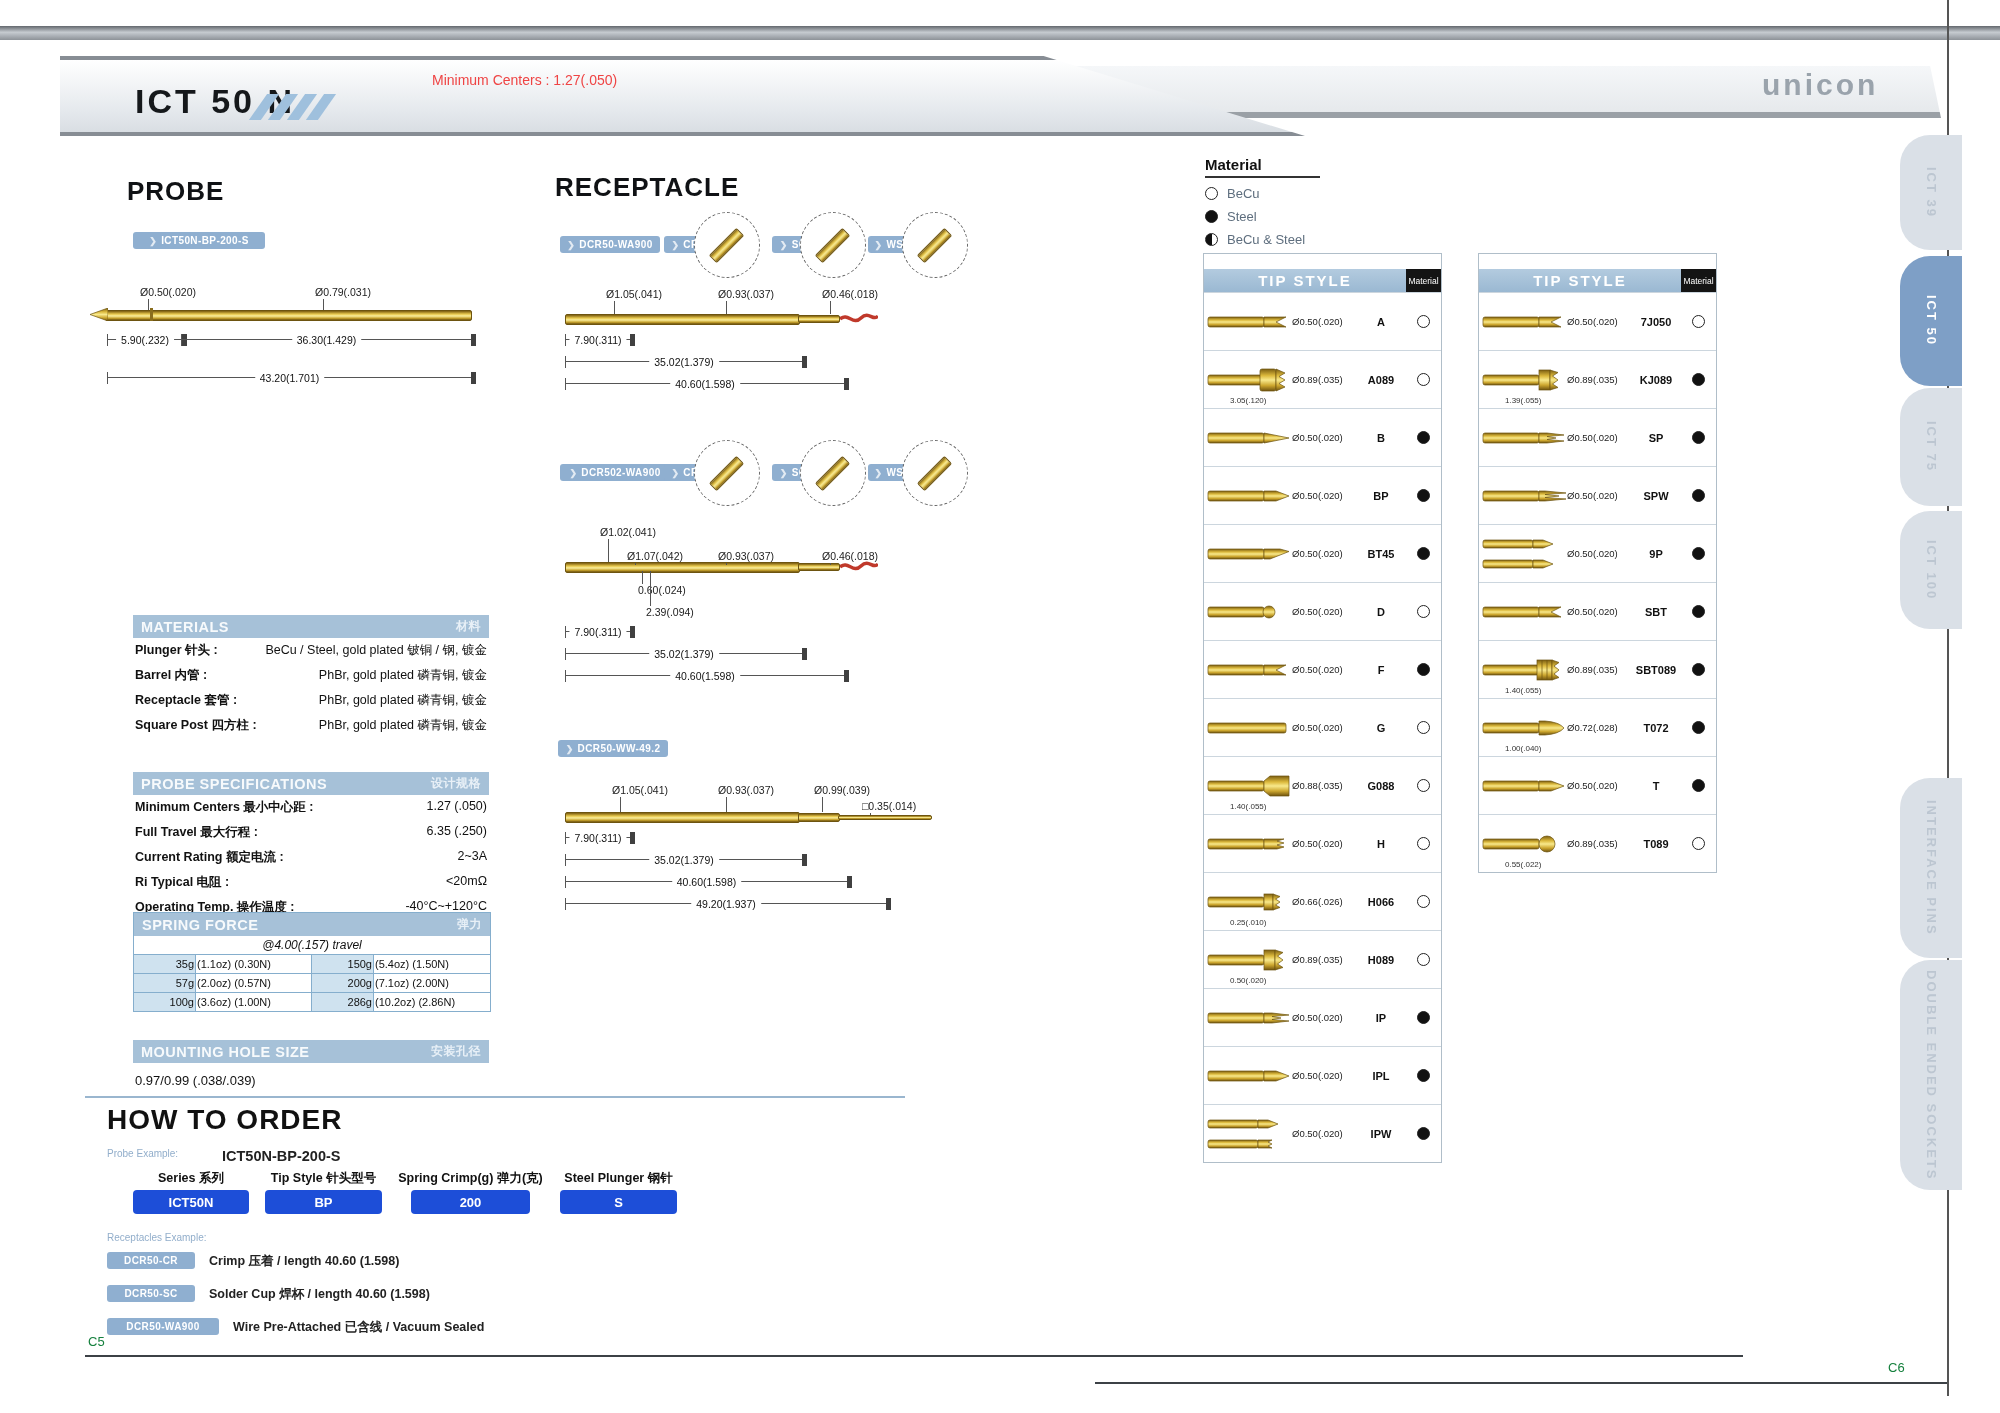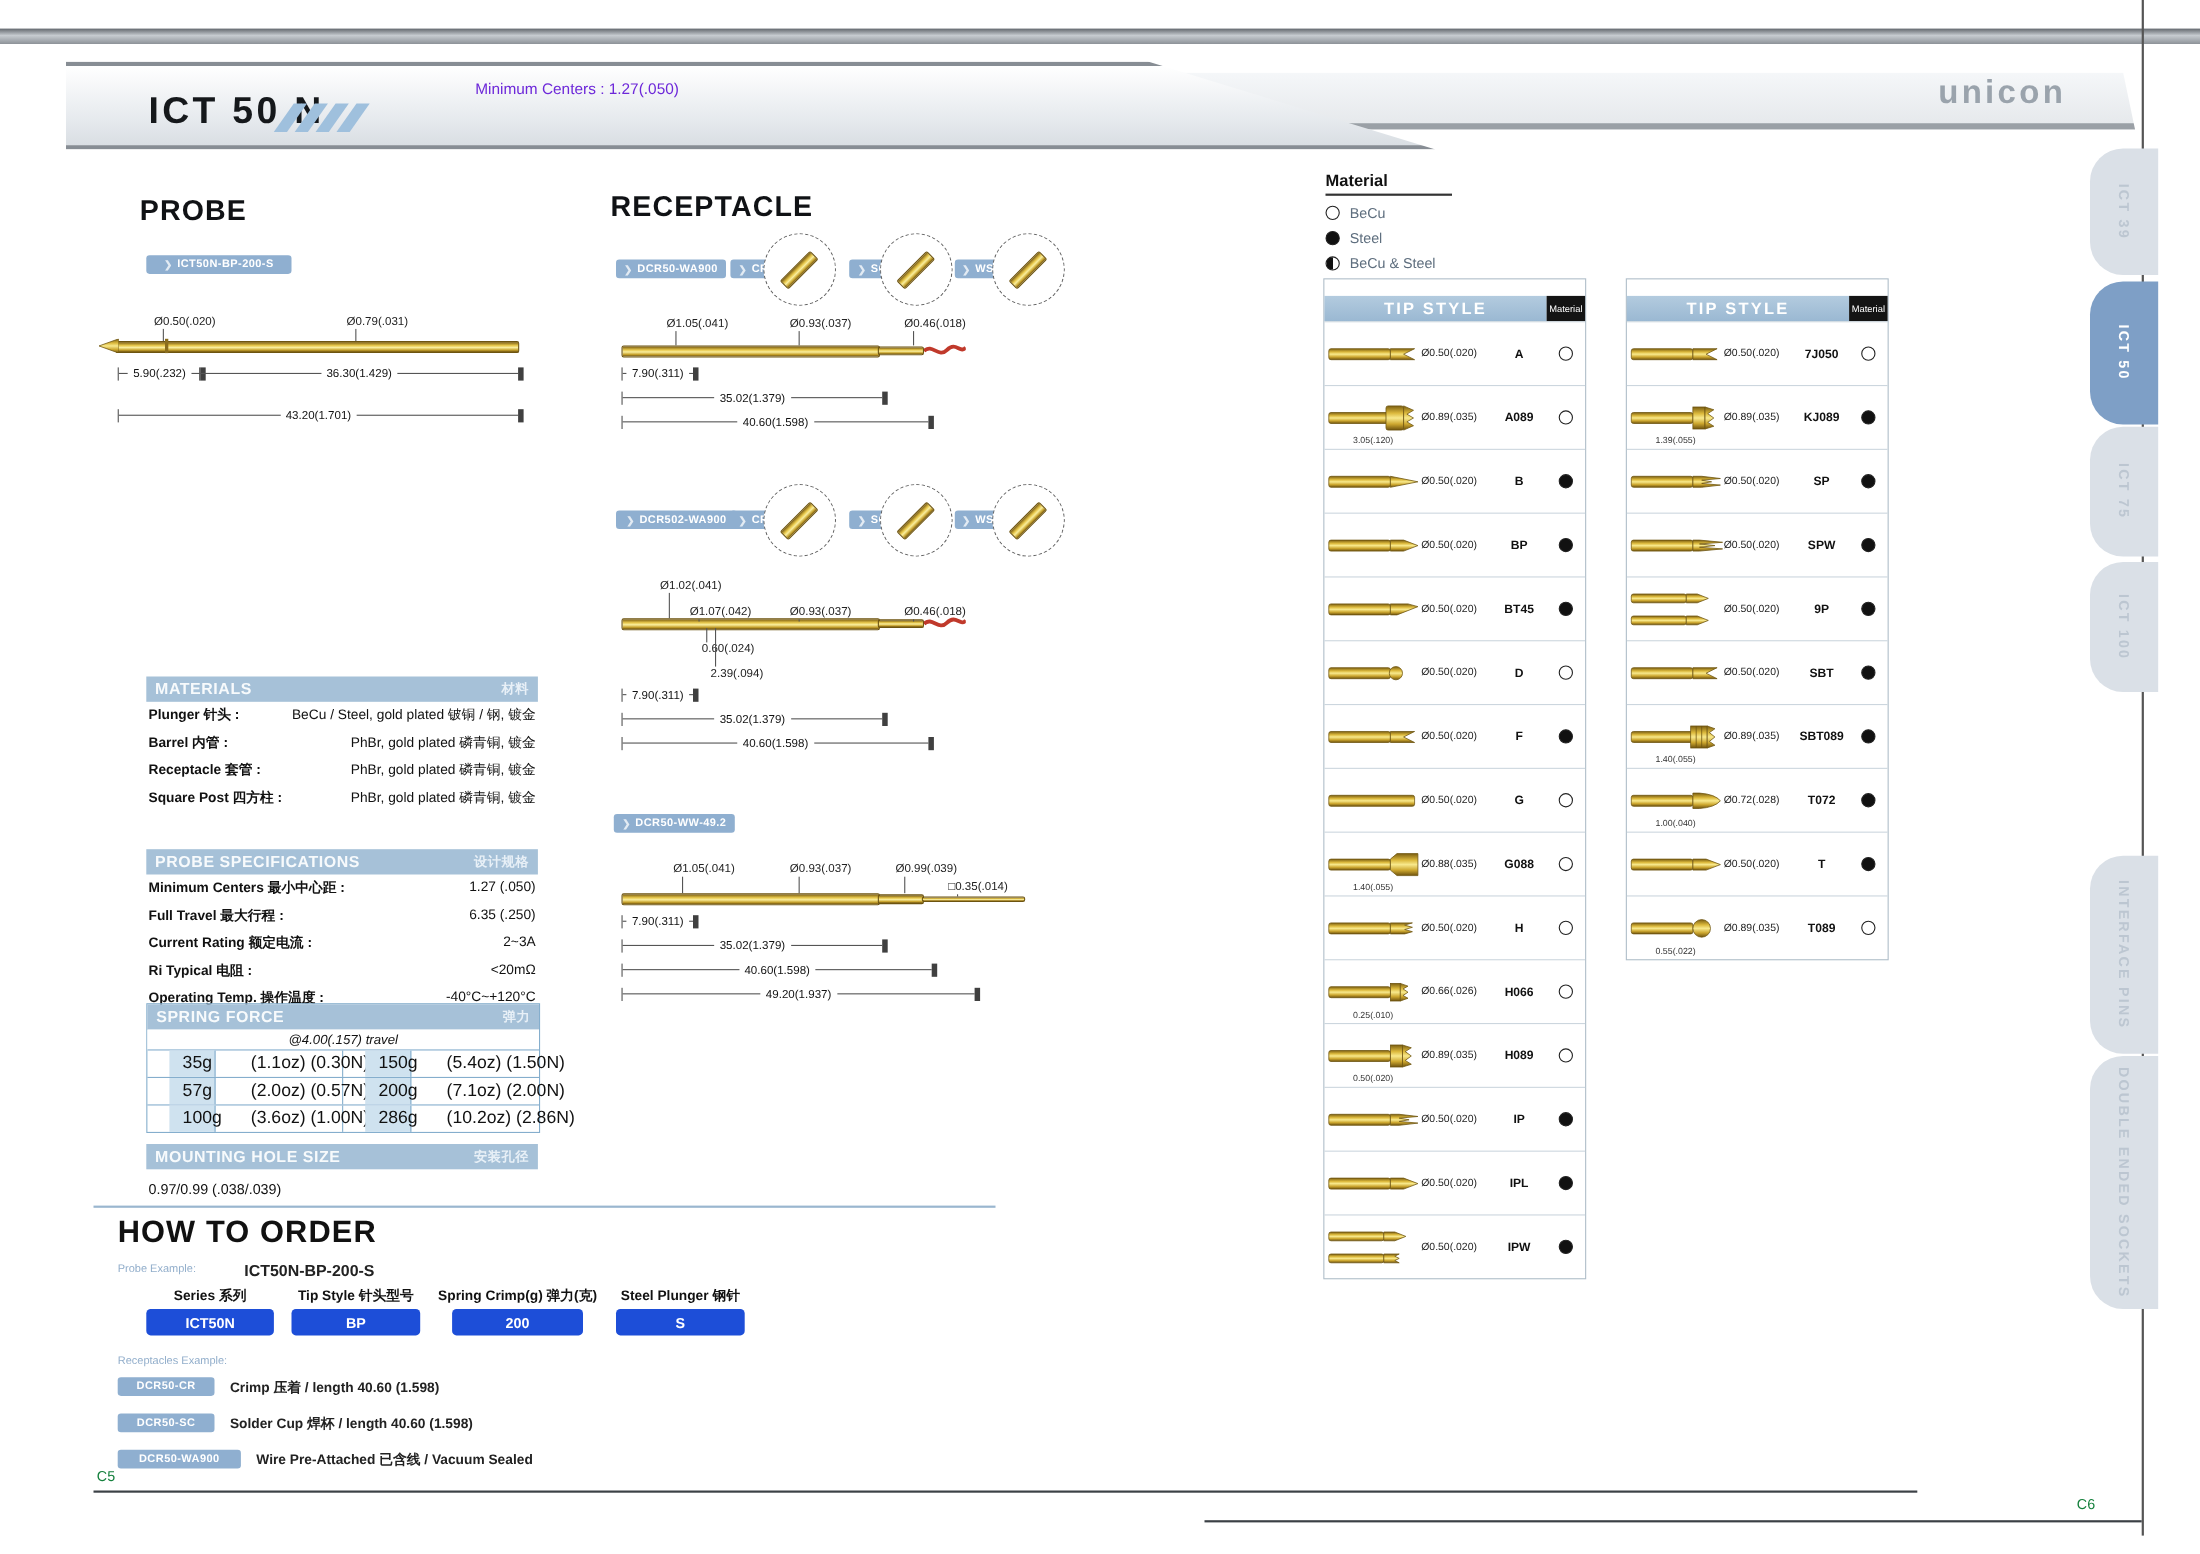--- a/index.html
+++ b/index.html
@@ -6,21 +6,21 @@
   .page{position:relative;width:2000px;height:1413px;background:#fff;overflow:hidden;
         font-family:"Liberation Sans",sans-serif;color:#111;}
   .abs{position:absolute;}
   
   .topbar{position:absolute;left:0;top:26px;width:2000px;height:14px;
           background:linear-gradient(180deg,#63686e,#c6cbd0 45%,#8d9298);}
   .header-strip{position:absolute;left:385px;top:66px;width:1556px;height:46px;
           background:linear-gradient(180deg,#f5f7f9,#e6e9ec);
           border-bottom:6px solid #9aa0a6;
           clip-path:polygon(1.6% 0,99.3% 0,100% 100%,0 100%);}
-  .min-centers{position:absolute;left:432px;top:72px;font-size:14px;color:#6d28d9;}
+  .min-centers{position:absolute;left:432px;top:72px;font-size:14px;color:#ef4444;}
   .brand{position:absolute;left:1762px;top:68px;font-size:30px;font-weight:bold;
          color:#9aa3ac;letter-spacing:3px;}
   .header-tab{position:absolute;left:60px;top:56px;width:1245px;height:72px;
          background:linear-gradient(180deg,#ffffff,#e5e9ed 70%,#d9dee3);
          border-top:4px solid #878d94;border-bottom:4px solid #878d94;
          clip-path:polygon(0 0,79% 0,100% 100%,0 100%);}
   .product-title{position:absolute;left:135px;top:82px;font-size:34px;font-weight:bold;
          letter-spacing:3px;color:#15181b;}
   .slashes{position:absolute;left:258px;top:94px;}
   .slashes i{display:inline-block;width:12px;height:26px;background:#9fc0dd;
@@ -57,21 +57,21 @@
   .sec-head .zh{font-size:12px;color:#e8f0f7;font-weight:bold;}
   .info-row{display:flex;justify-content:space-between;font-size:12.5px;padding:4px 2px;}
   .info-row .lbl{font-weight:bold;white-space:nowrap;}
   .info-row .val{text-align:right;white-space:pre-line;}
   
   .sf{position:absolute;width:356px;border:1px solid #85aecd;}
   .sf-travel{text-align:center;font-size:12px;font-style:italic;border-bottom:1px solid #85aecd;
          padding:2px 0;background:#fff;}
   .sf-row{display:grid;grid-template-columns:62px 116px 62px 116px;border-bottom:1px solid #85aecd;}
   .sf-row:last-child{border-bottom:none;}
-  .sf-row span{font-size:16px;padding:3px 12px;border-right:1px solid #85aecd;white-space:nowrap;margin-left:20px;}
+  .sf-row span{font-size:11px;padding:3px 1px;border-right:1px solid #85aecd;white-space:nowrap;}
   .sf-row span:last-child{border-right:none;}
   .sf-g{background:#cfe2ef;text-align:right;}
   
   .tip-table{position:absolute;width:237px;border:1px solid #b0bec9;background:#fff;}
   .tt-head{display:grid;grid-template-columns:202px 35px;height:23px;margin-top:15px;}
   .tt-head .ts{background:linear-gradient(180deg,#b3cbdf,#9ab8d2);color:#fff;font-weight:bold;
          letter-spacing:2px;font-size:15px;display:flex;align-items:center;justify-content:center;}
   .tt-head .mh{background:#141414;color:#fff;font-size:8.5px;display:flex;align-items:center;
          justify-content:center;}
   .tt-row{display:grid;grid-template-columns:88px 64px 50px 35px;align-items:center;

